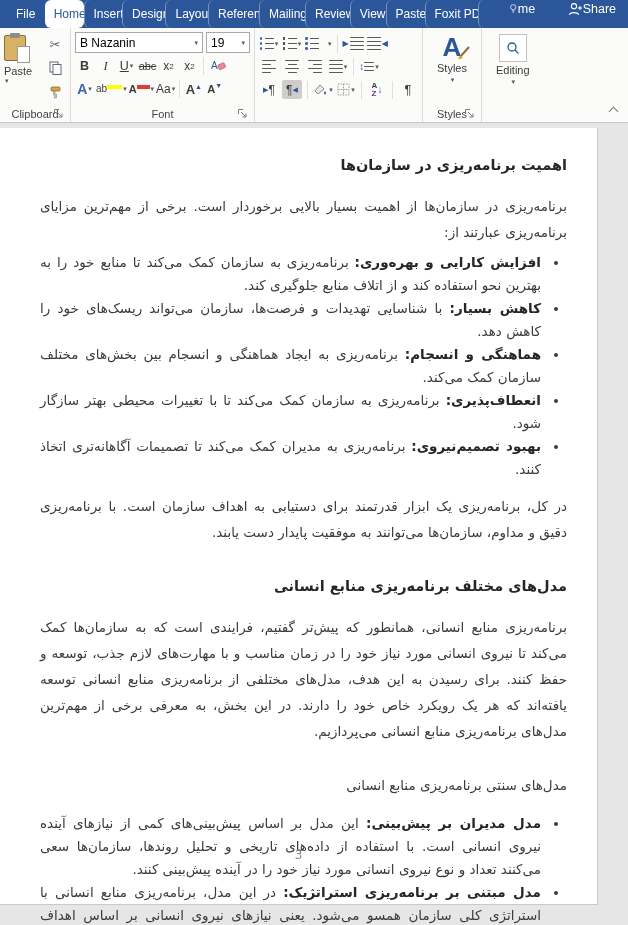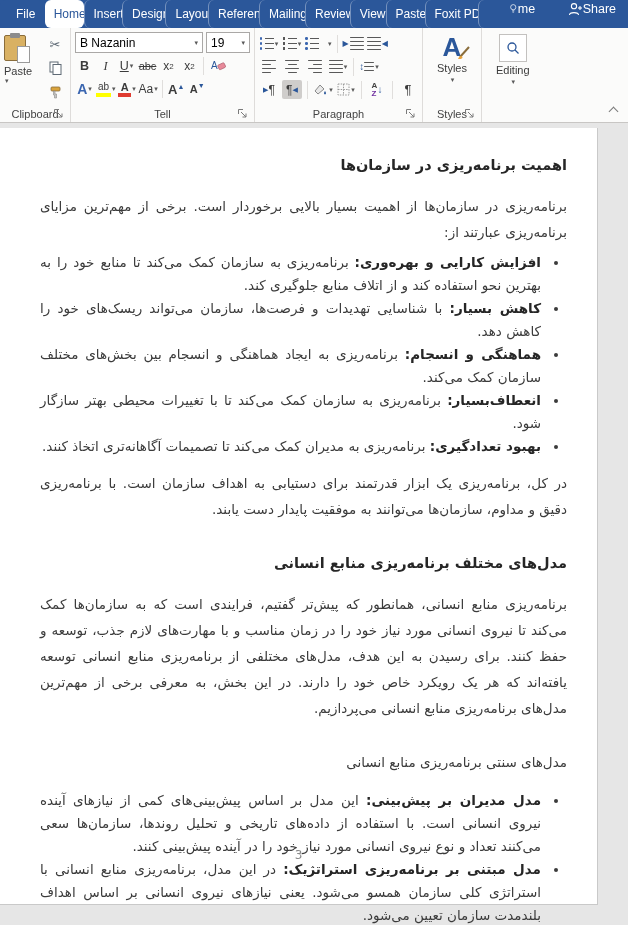--- a/index.html
+++ b/index.html
@@ -55,21 +55,21 @@
   .combo { height:21px; background:#fff; border:1px solid #aaa8a6; display:flex; align-items:center;
            justify-content:space-between; padding:0 4px; font-size:12px; cursor:pointer; }
   .combo-name { width:128px; }
   .combo-size { width:44px; }
   .font-row2, .font-row3 { display:flex; align-items:center; gap:2px; }
   .fbtn { min-width:19px; height:20px; font-size:12.5px; }
   .fbtn .u { text-decoration:underline; }
   .fbtn .st { text-decoration:line-through; }
   sub,sup { font-size:8px; }
   .effectA { color:#3b66b0; font-weight:bold; font-size:14px; }
-  .hl-wrap, .fc-wrap { display:inline-flex; flex-direction:column; align-items:center; line-height:10px; }
+  .hl-wrap, .fc-wrap { display:inline-flex; flex-direction:row; align-items:flex-start; line-height:10px; }
   .hl-bar { width:15px; height:4px; background:#ffff00; margin-top:1px; }
   .fc-bar { width:13px; height:4px; background:#e03c31; margin-top:1px; }
   .caseAa { font-size:12px; }
   .growA { font-size:13px; font-weight:bold; position:relative; }
   .growA i { font-style:normal; font-size:7px; color:#2b579a; position:relative; top:-5px; }
   .vsep-sm { width:1px; height:18px; background:#e0dedc; margin:0 2px; }
 
   
   .g-para .rg-body { flex-direction:column; gap:4px; padding-top:2px; }
   .para-row { display:flex; align-items:center; gap:3px; }
@@ -252,21 +252,21 @@
         <span class="vsep-sm"></span>
         <span class="btn fbtn">
             <span class="growA"><span>A</span><i>▲</i></span>
           </span>
         <span class="btn fbtn">
             <span class="growA" style="font-size:11px;"><span>A</span><i>▼</i></span>
           </span>
       </div>
     </div>
     <div class="rg-label">
-      <span>Tell</span>
+      <span>Font</span>
       <svg class="launcher" viewBox="0 0 11 11">
         <path d="M1.5 1.5 H6 M1.5 1.5 V6" stroke="#7a7a7a" fill="none"></path>
         <path d="M4 4 L9 9 M9 9 V5.5 M9 9 H5.5" stroke="#7a7a7a" fill="none"></path>
       </svg>
     </div>
   </div>
 
   <div class="rgroup g-para">
     <div class="rg-body">
       <div class="para-row">
@@ -421,27 +421,20 @@
               <span class="za">A</span>
               <span class="zz">Z</span>
             </span>
             <span style="font-size:10px;color:#2b579a;">↓</span>
           </span>
         <span class="vsep-sm"></span>
         <span class="btn pbtn">
             <span class="dir-glyph" style="font-size:13px;">¶</span>
           </span>
       </div>
-    </div>
-    <div class="rg-label">
-      <span>Paragraph</span>
-      <svg class="launcher" viewBox="0 0 11 11">
-        <path d="M1.5 1.5 H6 M1.5 1.5 V6" stroke="#7a7a7a" fill="none"></path>
-        <path d="M4 4 L9 9 M9 9 V5.5 M9 9 H5.5" stroke="#7a7a7a" fill="none"></path>
-      </svg>
     </div>
   </div>
 
   <div class="rgroup g-styles">
     <div class="rg-body">
       <span class="bigA"><span>A</span>
         <svg width="16" height="16" viewBox="0 0 16 16">
           <line x1="3" y1="13" x2="12" y2="3" stroke="#8a6d3b" stroke-width="2"></line>
           <path d="M1 15 q1 -3 3.5 -3 l1 1 q0 2.5 -4.5 2" fill="#e8a33c"></path>
         </svg>
@@ -487,22 +480,22 @@
     <div class="content">
 
       <h2>اهمیت برنامه‌ریزی در سازمان‌ها</h2>
 
       <p>برنامه‌ریزی در سازمان‌ها از اهمیت بسیار بالایی برخوردار است. برخی از مهم‌ترین مزایای برنامه‌ریزی عبارتند از:</p>
 
       <ul>
         <li><b>افزایش کارایی و بهره‌وری:</b> <span>برنامه‌ریزی به سازمان کمک می‌کند تا منابع خود را به بهترین نحو استفاده کند و از اتلاف منابع جلوگیری کند.</span></li>
         <li><b>کاهش بسیار:</b> <span>با شناسایی تهدیدات و فرصت‌ها، سازمان می‌تواند ریسک‌های خود را کاهش دهد.</span></li>
         <li><b>هماهنگی و انسجام:</b> <span>برنامه‌ریزی به ایجاد هماهنگی و انسجام بین بخش‌های مختلف سازمان کمک می‌کند.</span></li>
-        <li><b>انعطاف‌بسیار:</b> <span>برنامه‌ریزی به سازمان کمک می‌کند تا با تغییرات محیطی بهتر سازگار شود.</span></li>
-        <li><b>بهبود تعداد‌گیری:</b> <span>برنامه‌ریزی به مدیران کمک می‌کند تا تصمیمات آگاهانه‌تری اتخاذ کنند.</span></li>
+        <li><b>انعطاف‌پذیری:</b> <span>برنامه‌ریزی به سازمان کمک می‌کند تا با تغییرات محیطی بهتر سازگار شود.</span></li>
+        <li><b>بهبود تصمیم‌نیروی:</b> <span>برنامه‌ریزی به مدیران کمک می‌کند تا تصمیمات آگاهانه‌تری اتخاذ کنند.</span></li>
       </ul>
 
       <p>در کل، برنامه‌ریزی یک ابزار قدرتمند برای دستیابی به اهداف سازمان است. با برنامه‌ریزی دقیق و مداوم، سازمان‌ها می‌توانند به موفقیت پایدار دست یابند.</p>
 
       <h2 class="mt-section">مدل‌های مختلف برنامه‌ریزی منابع انسانی</h2>
 
       <p>برنامه‌ریزی منابع انسانی، همانطور که پیش‌تر گفتیم، فرایندی است که به سازمان‌ها کمک می‌کند تا نیروی انسانی مورد نیاز خود را در زمان مناسب و با مهارت‌های لازم جذب، توسعه و حفظ کنند. برای رسیدن به این هدف، مدل‌های مختلفی از برنامه‌ریزی منابع انسانی توسعه یافته‌اند که هر یک رویکرد خاص خود را دارند. در این بخش، به معرفی برخی از مهم‌ترین مدل‌های برنامه‌ریزی منابع انسانی می‌پردازیم.</p>
 
       <p class="sub-heading">مدل‌های سنتی برنامه‌ریزی منابع انسانی</p>
 

